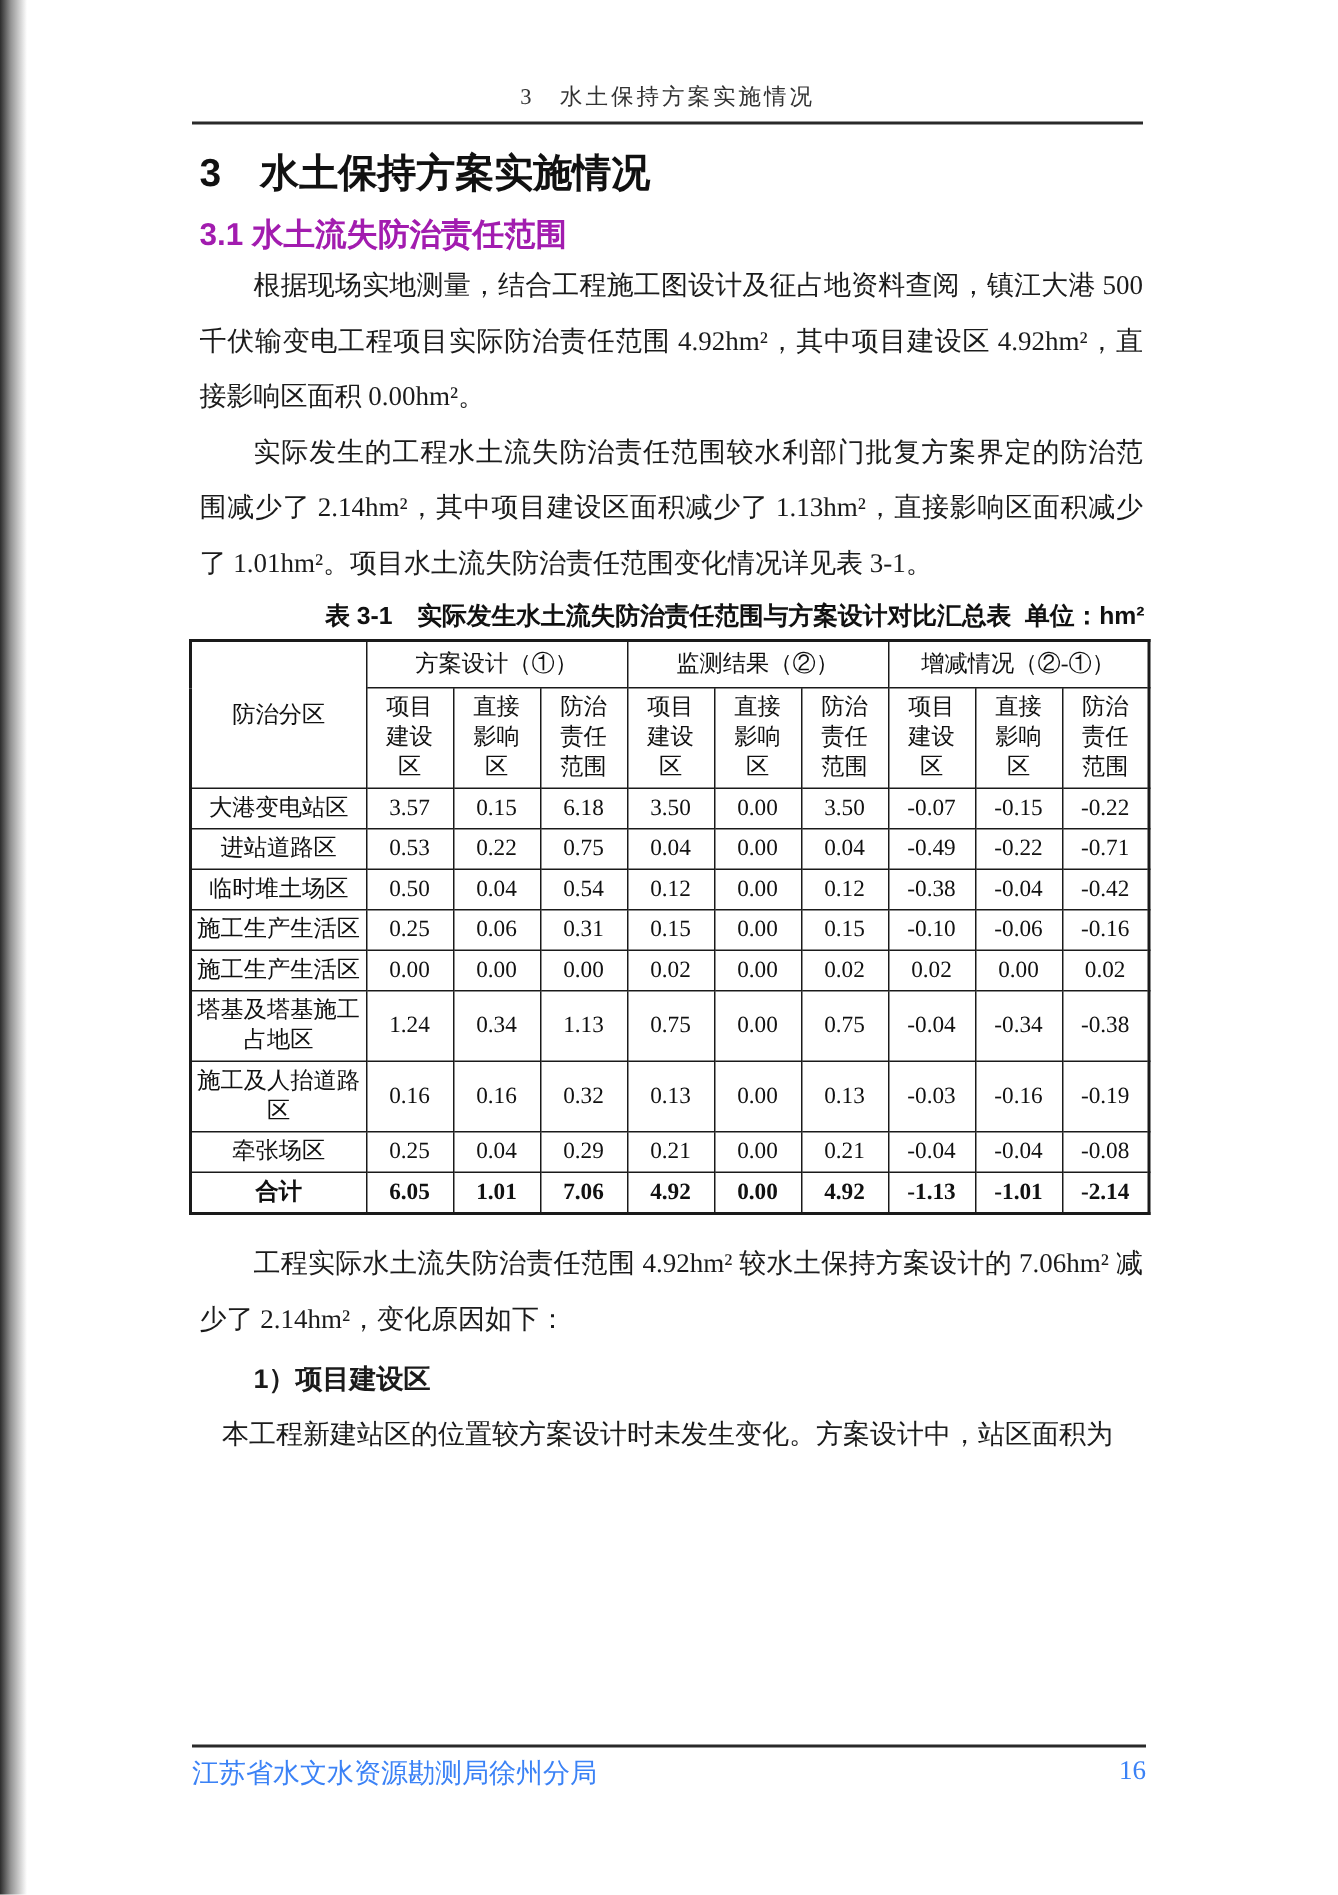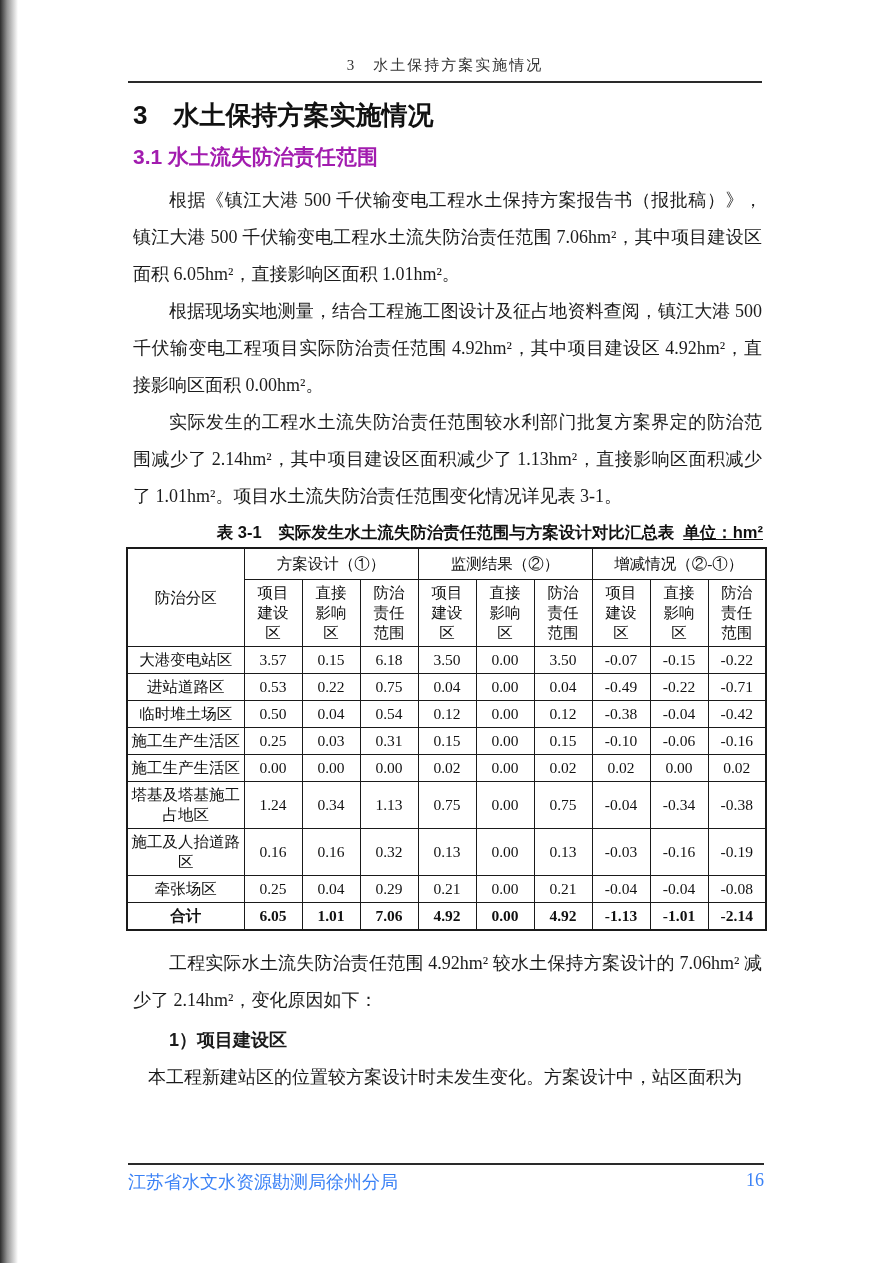--- a/index.html
+++ b/index.html
@@ -58,21 +58,21 @@
   p.body-p.last { text-indent: 15px; }
 
   
   .caption-row {
     position: relative; margin-top: 4px; margin-left: -7px;
     width: 639px; height: 26px; line-height: 26px;
     font-family: "Liberation Sans", "DejaVu Sans", sans-serif;
     font-weight: bold; font-size: 16.5px; color: #111;
     text-align: center;
   }
-  .caption-row .unit { position: absolute; right: 2px; top: 0; text-decoration: underline; }
+  .caption-row .unit { position: absolute; right: 2px; top: 0; }
 
   table.data-table {
     border-collapse: collapse;
     margin-left: -7px; margin-top: 2px;
     width: 639px;
     table-layout: fixed;
     font-size: 15.5px; color: #111;
   }
   table.data-table col.c-label { width: 117px; }
   table.data-table col.c-num { width: 58px; }
@@ -103,21 +103,20 @@
 <div class="page">
   <div class="edge-shadow"></div>
 
   <div class="content">
 
     <div class="running-head">3　水土保持方案实施情况</div>
 
     <h1 class="sec-title">3　水土保持方案实施情况</h1>
     <h2 class="subsec-title">3.1 水土流失防治责任范围</h2>
 
-    <p class="body-p first">根据《镇江大港 500 千伏输变电工程水土保持方案报告书（报批稿）》，镇江大港 500 千伏输变电工程水土流失防治责任范围 7.06hm²，其中项目建设区面积 6.05hm²，直接影响区面积 1.01hm²。</p>
     <p class="body-p">根据现场实地测量，结合工程施工图设计及征占地资料查阅，镇江大港 500 千伏输变电工程项目实际防治责任范围 4.92hm²，其中项目建设区 4.92hm²，直接影响区面积 0.00hm²。</p>
     <p class="body-p">实际发生的工程水土流失防治责任范围较水利部门批复方案界定的防治范围减少了 2.14hm²，其中项目建设区面积减少了 1.13hm²，直接影响区面积减少了 1.01hm²。项目水土流失防治责任范围变化情况详见表 3-1。</p>
 
     <div class="caption-row">
       <span>表 3-1　实际发生水土流失防治责任范围与方案设计对比汇总表</span>
       <span class="unit">单位：hm²</span>
     </div>
 
     <table class="data-table">
       <colgroup>
@@ -184,21 +183,21 @@
             <td>0.12</td>
             <td>0.00</td>
             <td>0.12</td>
             <td>-0.38</td>
             <td>-0.04</td>
             <td>-0.42</td>
           </tr>
           <tr>
             <td class="label-cell">施工生产生活区</td>
             <td>0.25</td>
-            <td>0.03</td>
+            <td>0.06</td>
             <td>0.31</td>
             <td>0.15</td>
             <td>0.00</td>
             <td>0.15</td>
             <td>-0.10</td>
             <td>-0.06</td>
             <td>-0.16</td>
           </tr>
           <tr>
             <td class="label-cell">施工生产生活区</td>

